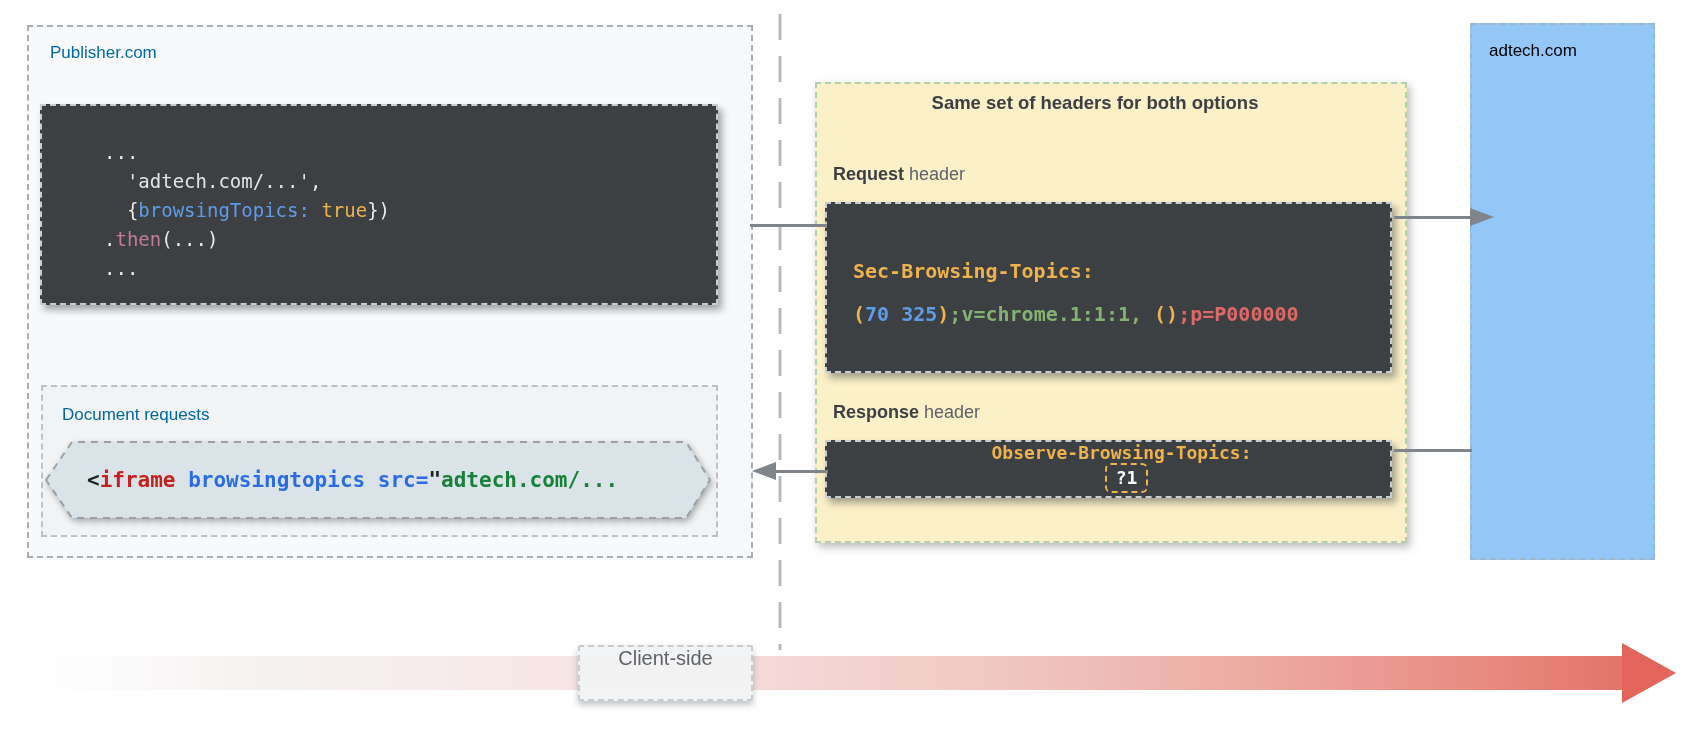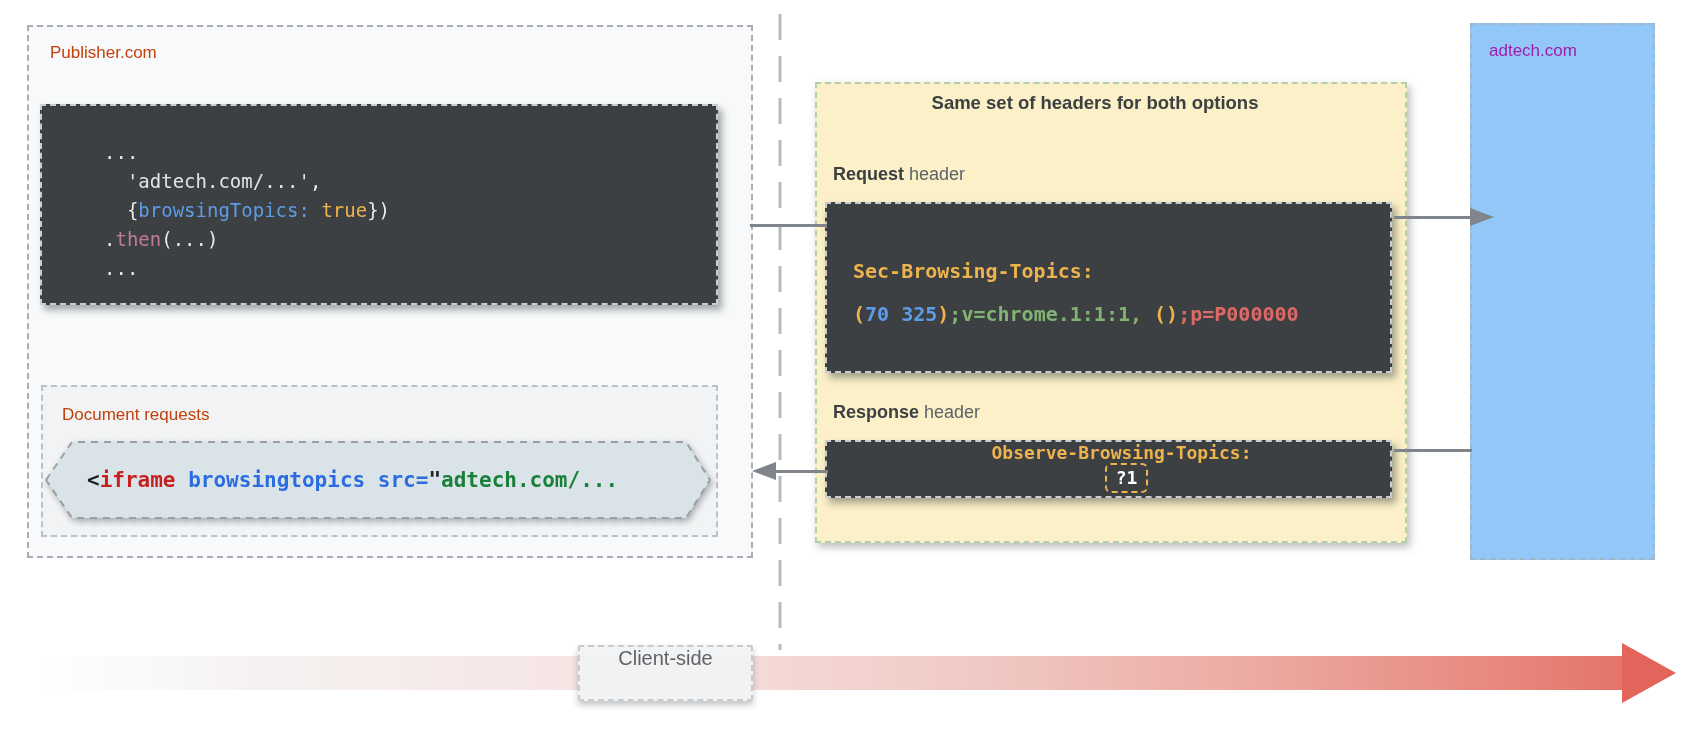--- a/index.html
+++ b/index.html
@@ -6,30 +6,30 @@
   .stage{
     position:relative;width:1692px;height:734px;background:#ffffff;overflow:hidden;
     font-family:"Liberation Sans",sans-serif;
   }
   .abs{position:absolute;}
   
   .pub-box{
     left:27px;top:25px;width:726px;height:533px;
     background:#f7f9fa;border:2px dashed #aaaeb4;box-sizing:border-box;
   }
-  .panel-label{font-size:17px;color:#c2410c;}
+  .panel-label{font-size:17px;color:#0369a1;}
   .doc-box{
     left:41px;top:385px;width:677px;height:152px;
     background:#f1f3f4;border:2px dashed #bdc1c6;box-sizing:border-box;
   }
   .adtech-box{
     left:1470px;top:23px;width:185px;height:537px;
     background:#92c7f7;border:2px dashed #9fb7cb;box-sizing:border-box;
   }
-  .adtech-box .panel-label{color:#a21caf;position:absolute;left:17px;top:16px;}
+  .adtech-box .panel-label{color:#000000;position:absolute;left:17px;top:16px;}
   .yellow-box{
     left:815px;top:82px;width:592px;height:461px;
     background:#fbf0c7;border:2px dashed #b4cfae;box-sizing:border-box;
     box-shadow:3px 4px 8px rgba(60,64,67,.35);
   }
   .yellow-title{
     left:815px;top:92px;width:592px;text-align:center;box-sizing:border-box;padding-right:80px;
     font-size:18.5px;font-weight:bold;color:#3c4043;padding-left:48px;
   }
   .hdr-label{font-size:18px;color:#5f6368;}

